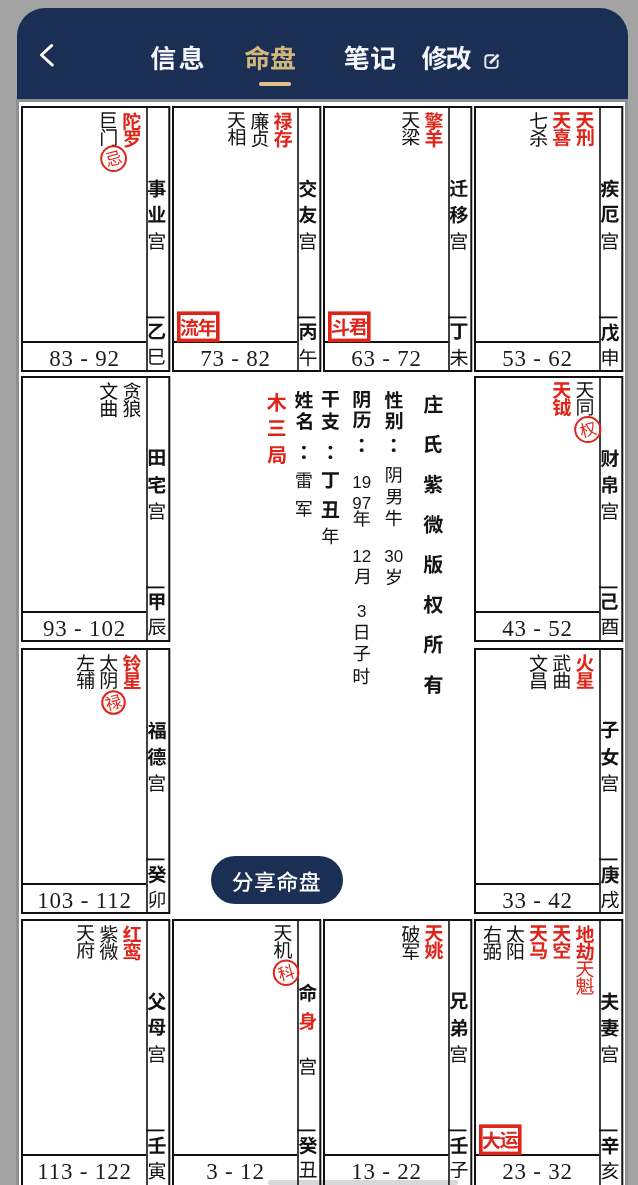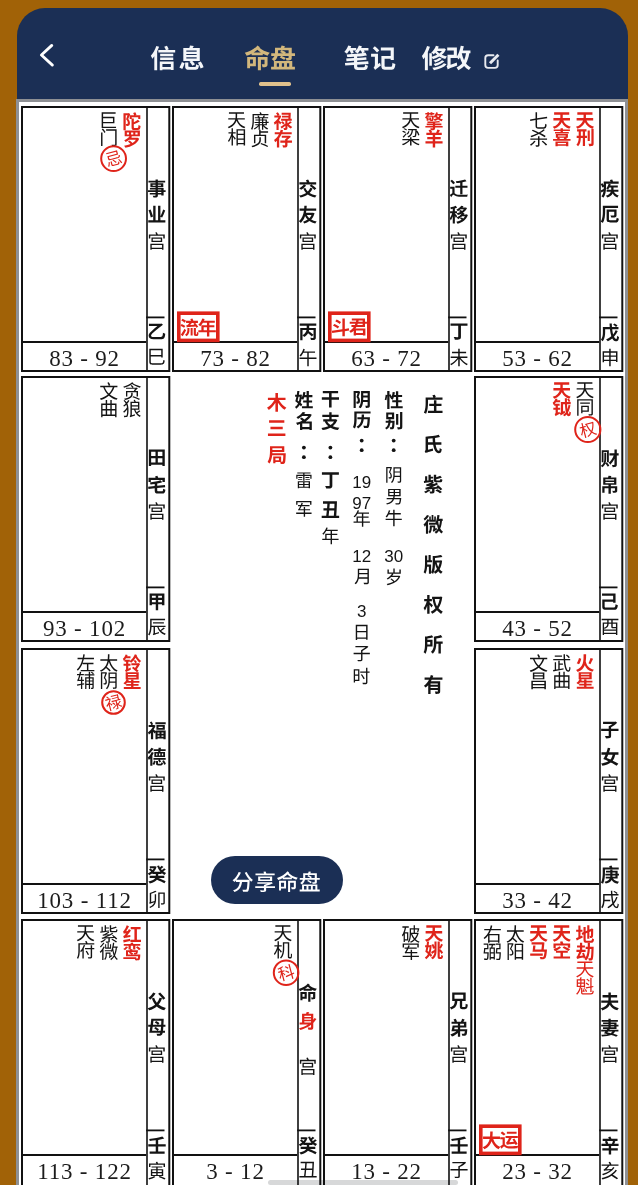--- a/index.html
+++ b/index.html
@@ -1,15 +1,15 @@
 <!DOCTYPE html>
 <html><head><meta charset="utf-8">
 <style>
 html,body{margin:0;padding:0;background:#000;}
-.page{position:relative;width:638px;height:1185px;background:#a16207;overflow:hidden;font-family:"Liberation Sans",sans-serif;}
+.page{position:relative;width:638px;height:1185px;background:#a3a3a3;overflow:hidden;font-family:"Liberation Sans",sans-serif;}
 .hdr{position:absolute;left:16.5px;top:8px;width:611px;height:91px;background:#1b2f55;border-radius:28px 28px 0 0;}
 .underline{position:absolute;left:259.3px;top:82.2px;width:31.8px;height:3.4px;border-radius:1.7px;background:#e0c18c;}
 .panel{position:absolute;left:16px;top:99px;width:611.6px;height:1092px;background:#fff;border:3px solid #8e9094;box-sizing:border-box;}
 .homebar{position:absolute;left:268px;top:1180px;width:190px;height:5px;background:#d7d8d9;border-radius:2.5px;}
 .sharebtn{position:absolute;left:210.5px;top:856.3px;width:132.4px;height:47.6px;background:#1b2f55;border-radius:24px;}
 </style></head>
 <body>
 
 <div class="page">
 

